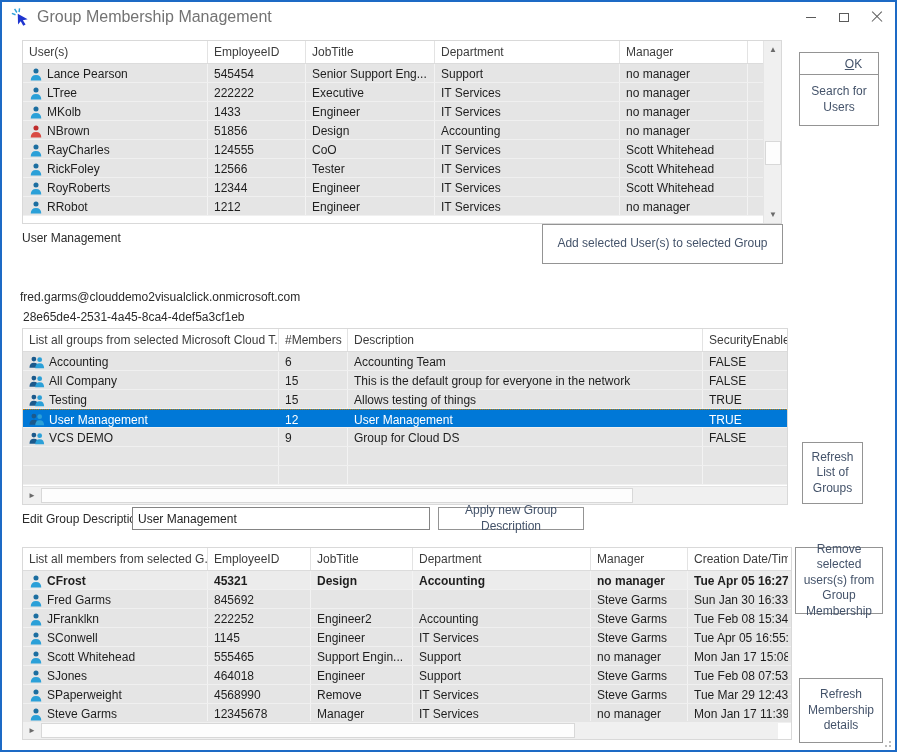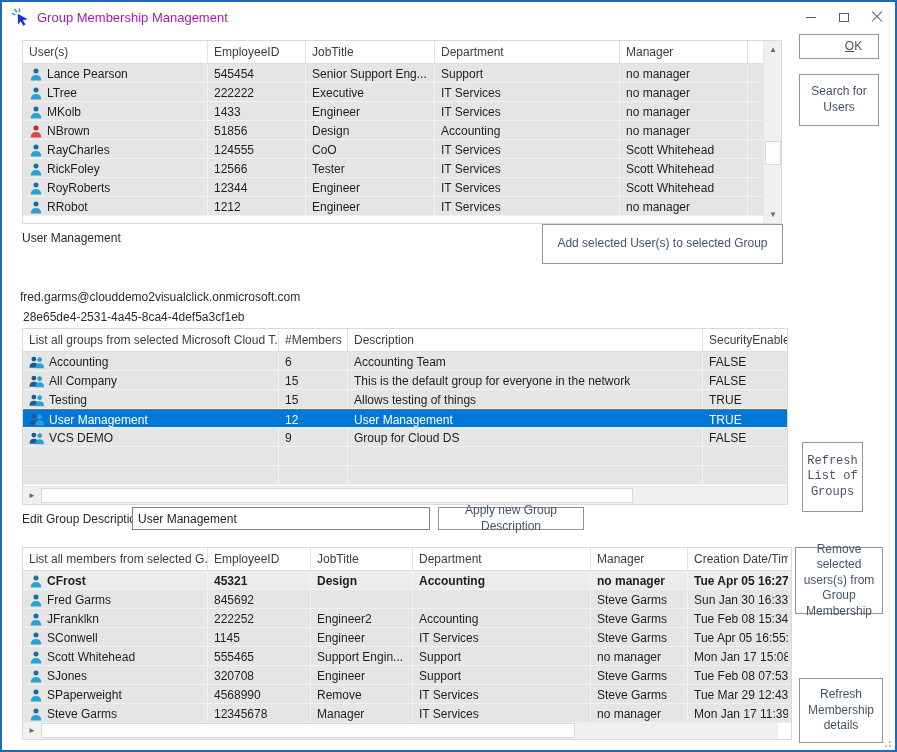--- a/index.html
+++ b/index.html
@@ -2,21 +2,21 @@
 <html><head>
 <meta charset="utf-8">
 <style>
   * { margin:0; padding:0; box-sizing:border-box; }
   html,body { width:897px; height:752px; background:#e8e8e8; font-family:"Liberation Sans","DejaVu Sans",sans-serif; }
   .window { position:relative; width:897px; height:752px; background:#ffffff; border:2px solid #1d6ac5; overflow:hidden; }
 
   
   .titlebar { position:absolute; left:0; top:0; right:0; height:30px; background:#fff; display:flex; align-items:center; }
   .app-icon { margin-left:9px; width:18px; height:18px; }
-  .title-text { margin-left:8px; font-size:13px; color:#a21caf; }
+  .title-text { margin-left:8px; font-size:16px; color:#737373; }
   .winctl { position:absolute; right:2px; top:0; height:30px; display:flex; }
   .winctl .ctl { width:33px; height:30px; display:flex; align-items:center; justify-content:center; position:relative; }
   .glyph-min { width:10px; height:1px; background:#5a5a5a; }
   .glyph-max { width:10px; height:9px; border:1px solid #5a5a5a; }
   .glyph-close { position:relative; width:12px; height:12px; }
   .glyph-close::before,.glyph-close::after { content:""; position:absolute; left:-1px; top:5px; width:14px; height:1.4px; background:#5a5a5a; }
   .glyph-close::before { transform:rotate(45deg); }
   .glyph-close::after { transform:rotate(-45deg); }
 
   
@@ -52,25 +52,25 @@
   .sb-btn { position:absolute; left:0; width:18px; height:17px; display:flex; align-items:center; justify-content:center; font-size:8px; color:#6a6a6a; background:#f0f0f0; }
   .vscroll .up{top:0}.vscroll .down{bottom:0}
   .v-thumb { position:absolute; left:1px; width:16px; background:#fdfdfd; border:1px solid #d8d8d8; }
   .hscroll { position:absolute; left:0; bottom:0; height:18px; background:#f0f0f0; border-top:1px solid #e5e5e5; }
   .hscroll .left{left:0;top:0}.hscroll .right{right:0;top:0}
   .h-thumb { position:absolute; top:1px; height:15px; background:#fdfdfd; border:1px solid #d8d8d8; }
   .sb-up::before{content:"▲"}.sb-down::before{content:"▼"}.sb-left::before{content:"◄"}.sb-right::before{content:"►"}
 
   
   .btn { position:absolute; background:#fff; border:1px solid #949494; color:#44536a; font-size:12px; display:flex; align-items:center; justify-content:center; text-align:center; line-height:1.3; cursor:default; padding:2px 4px; }
-  #btn-ok { left:797px; top:32px;  width:80px; height:25px;padding-left:33px; }
+  #btn-ok { left:797px; top:50px;  width:80px; height:25px;padding-left:33px; }
   #btn-ok u { text-decoration:underline; }
   #btn-search { left:797px; top:72px; width:80px; height:52px; }
   #btn-add { left:540px; top:222px; width:241px; height:40px; }
-  #btn-refresh-groups { left:800px; top:440px; width:61px; height:70px;font-family:Liberation Mono, monospace; }
+  #btn-refresh-groups { left:800px; top:440px; width:61px; height:62px; }
   #btn-apply-desc { left:436px; top:505px; width:146px; height:23px; }
   #btn-remove { left:793px; top:545px; width:88px; height:67px; }
   #btn-refresh-members { left:797px; top:676px; width:84px; height:65px; }
 
   
   .lbl { position:absolute; font-size:12px; color:#2a2a2a; white-space:nowrap; }
   #selected-group-label { left:20px; top:229px; }
   #account-email { left:18px; top:288px; }
   #account-guid  { left:21px; top:308px; }
   #edit-desc-label { left:20px; top:510px; }
@@ -496,21 +496,21 @@
         </div>
 
         <div class="row icon-blue">
           <div class="cell mt-c0">
             <svg class="icon-svg" viewBox="0 0 16 16">
               <circle class="ph" cx="8" cy="3.8" r="3.1"></circle>
               <path class="pb" d="M1.5 15.5 q0-7 6.5-7 q6.5 0 6.5 7 z"></path>
             </svg>
             <span>SJones</span>
           </div>
-          <div class="cell txt mt-c1">320708</div>
+          <div class="cell txt mt-c1">464018</div>
           <div class="cell txt mt-c2">Engineer</div>
           <div class="cell txt mt-c3">Support</div>
           <div class="cell txt mt-c4">Steve Garms</div>
           <div class="cell txt mt-c5">Tue Feb 08 07:53:</div>
         </div>
 
         <div class="row icon-blue">
           <div class="cell mt-c0">
             <svg class="icon-svg" viewBox="0 0 16 16">
               <circle class="ph" cx="8" cy="3.8" r="3.1"></circle>

